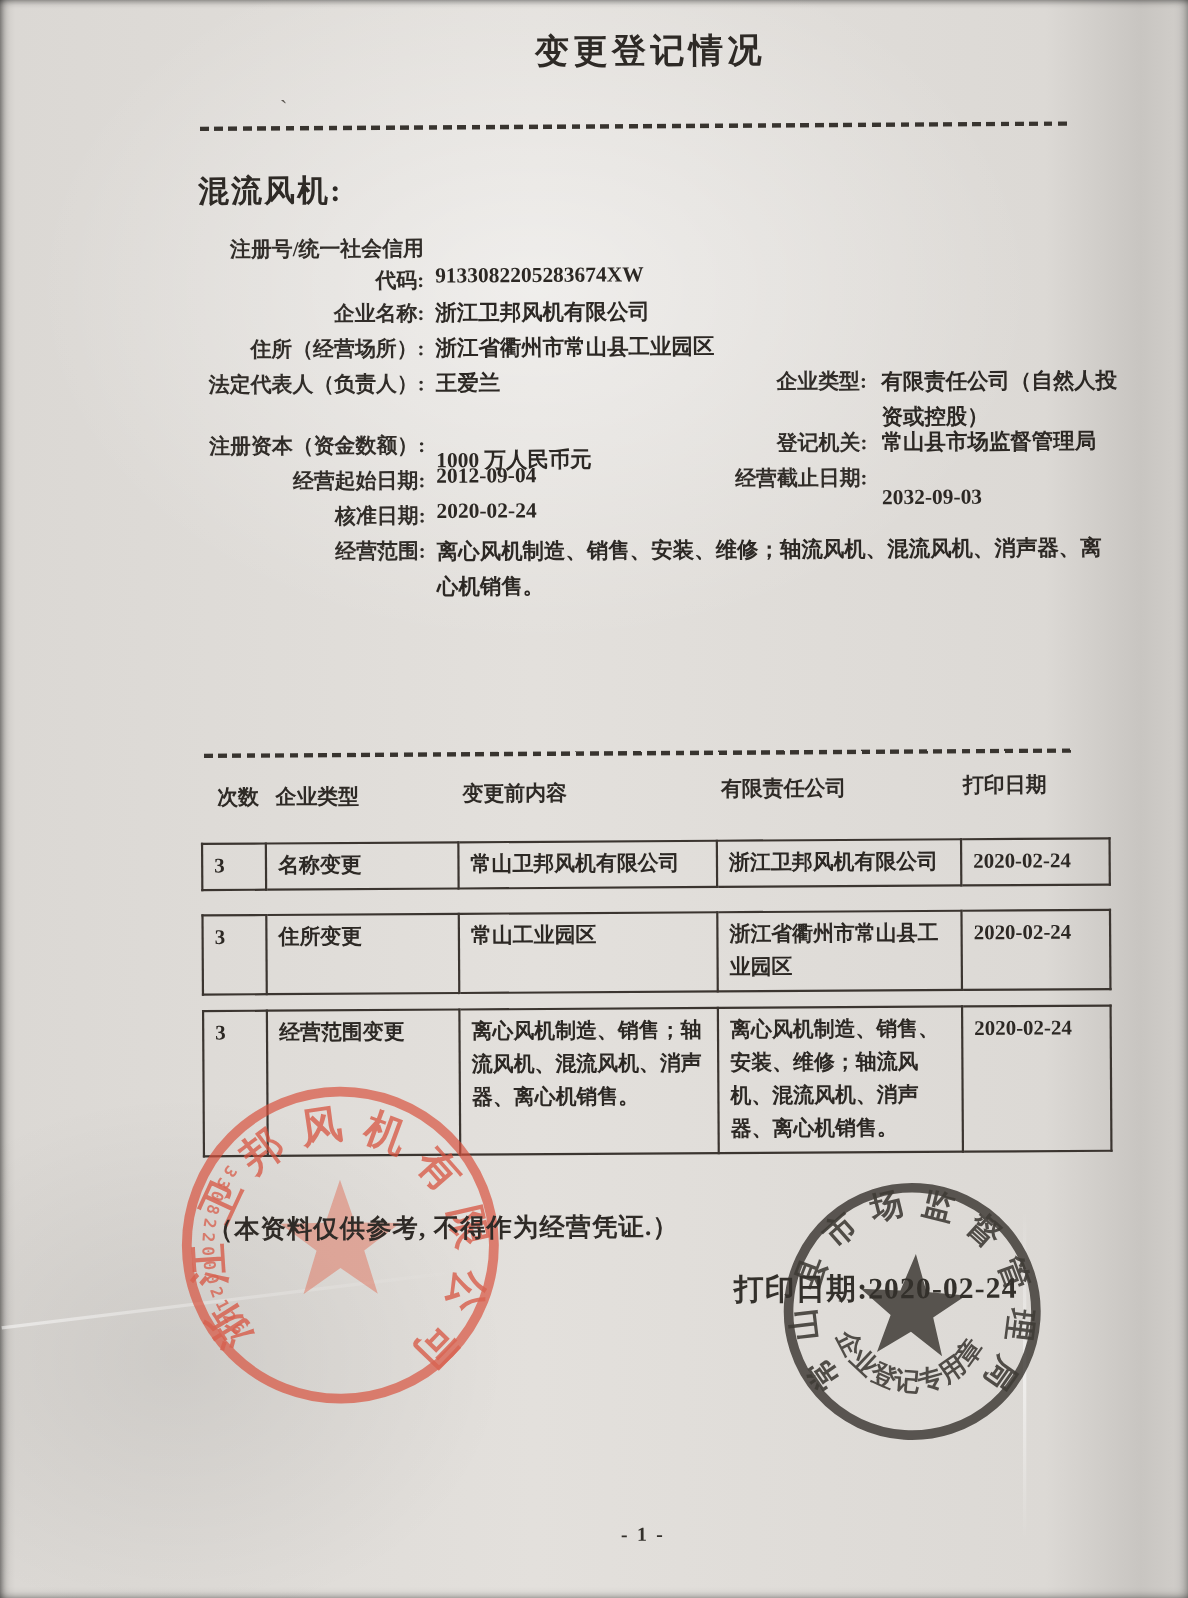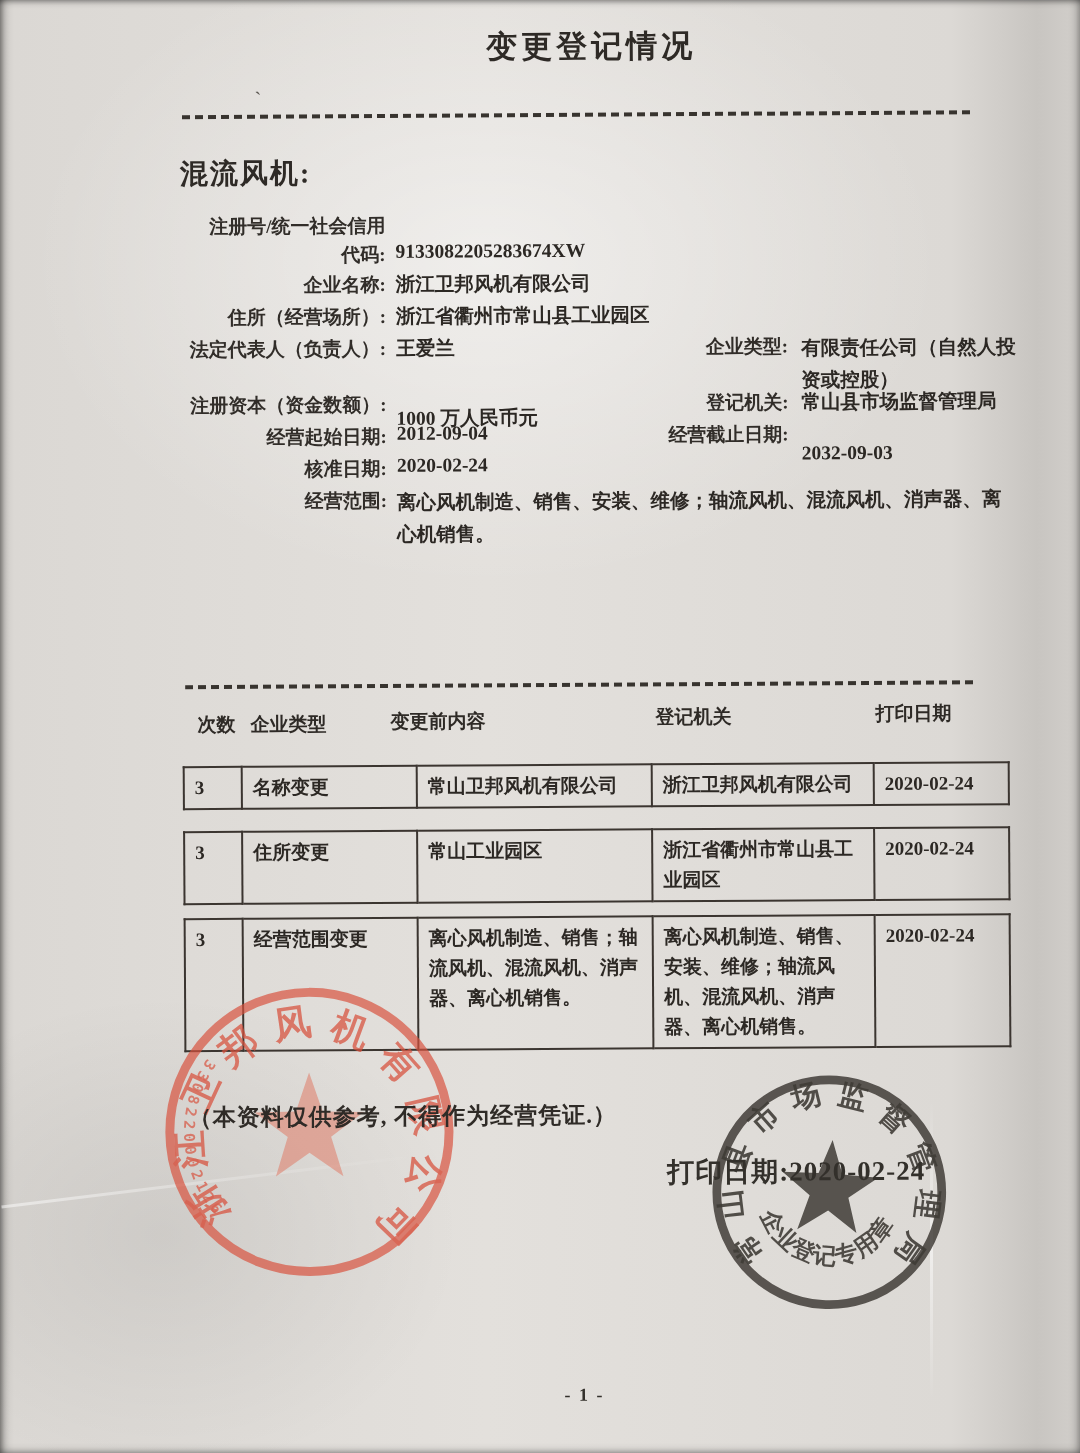--- a/index.html
+++ b/index.html
@@ -131,22 +131,22 @@
   <div class="lblr" style="top:391px">登记机关:</div>
   <div class="valr" style="top:390px">常山县市场监督管理局</div>
 
   <div class="lblr" style="top:423px">经营截止日期:</div>
   <div class="valr" style="top:444px">2032-09-03</div>
 
   <div class="dash dash2"></div>
 
   <div class="thead" style="left:197px;top:710px">次数</div>
   <div class="thead" style="left:250px;top:710px">企业类型</div>
-  <div class="thead" style="left:390px;top:708px">变更前内容</div>
-  <div class="thead" style="left:655px;top:705px">登记机关</div>
+  <div class="thead" style="left:420px;top:708px">变更前内容</div>
+  <div class="thead" style="left:655px;top:705px">有限责任公司</div>
   <div class="thead" style="left:875px;top:703px">打印日期</div>
 
   <table class="chg" style="left:182px;top:764px;width:825px">
     <colgroup>
         <col style="width:58px">
         <col style="width:175px">
         <col style="width:235px">
         <col style="width:222px">
         <col style="width:135px">
       </colgroup>

